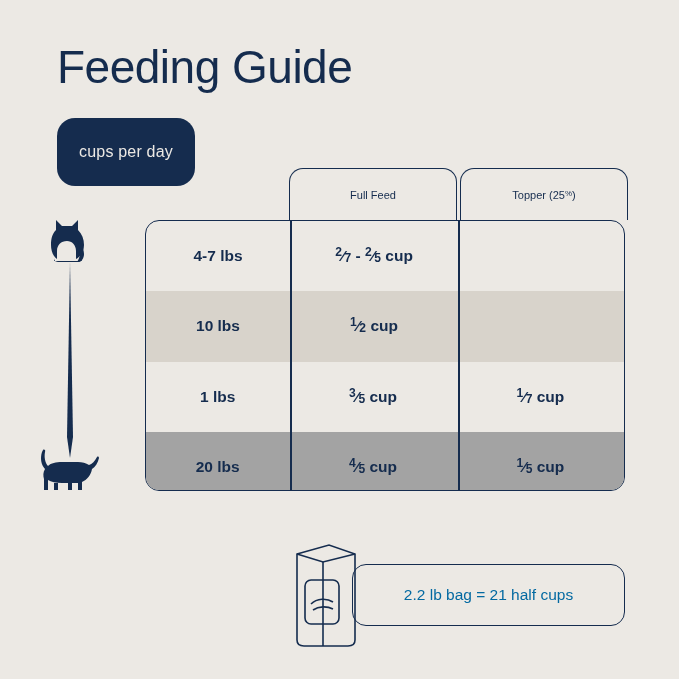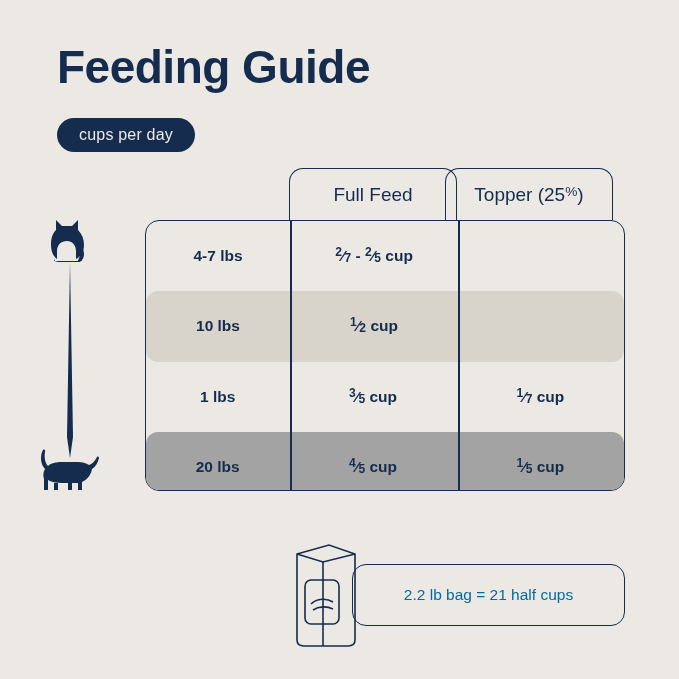--- a/index.html
+++ b/index.html
@@ -19,33 +19,33 @@
     position: absolute;
     inset: 0;
   }
 
   
   .title {
     position: absolute;
     left: 57px;
     top: 42px;
     font-size: 46px;
-    font-weight: bold;
+    font-weight: normal;
     letter-spacing: -0.5px;
     color: #152c4e;
     line-height: 1.1;
   }
 
   
   .pill {
     position: absolute;
     left: 57px;
     top: 118px;
     height: 34px;
-    padding: 0 22px;
+    padding: 17px 22px;
     background: #152c4e;
     color: #ece9e4;
     border-radius: 18px;
     display: flex;
     align-items: center;
     font-size: 16px;
     letter-spacing: 0.2px;
   }
 
   
@@ -61,46 +61,46 @@
   .hdr {
     position: absolute;
     top: 0;
     height: 52px;
     border: 1.6px solid #152c4e;
     border-bottom: none;
     border-radius: 14px 14px 0 0;
     display: flex;
     align-items: center;
     justify-content: center;
-    font-size: 19px;
+    font-size: 11px;
     color: #152c4e;
     box-sizing: border-box;
     background: transparent;
   }
   .hdr-full { left: 144px; width: 168px; }
-  .hdr-top  { left: 300px; width: 168px; }
+  .hdr-top  { left: 315px; width: 168px; }
 
   
   .body-box {
     position: absolute;
     left: 0;
     top: 52px;
     width: 480px;
     height: 271px;
     border: 1.6px solid #152c4e;
     border-radius: 14px;
     box-sizing: border-box;
     overflow: hidden;
   }
   .row {
     display: flex;
     height: 70.25px;
     align-items: stretch;
   }
-  .row.alt { background: #d8d3cb; border-radius: 12px; }
+  .row.alt { background: #d8d3cb; }
   .cell {
     display: flex;
     align-items: center;
     justify-content: center;
     font-size: 15.5px;
     color: #152c4e;
     box-sizing: border-box;
     font-weight: bold;
   }
   .c-weight { width: 144px; font-weight: bold; }

